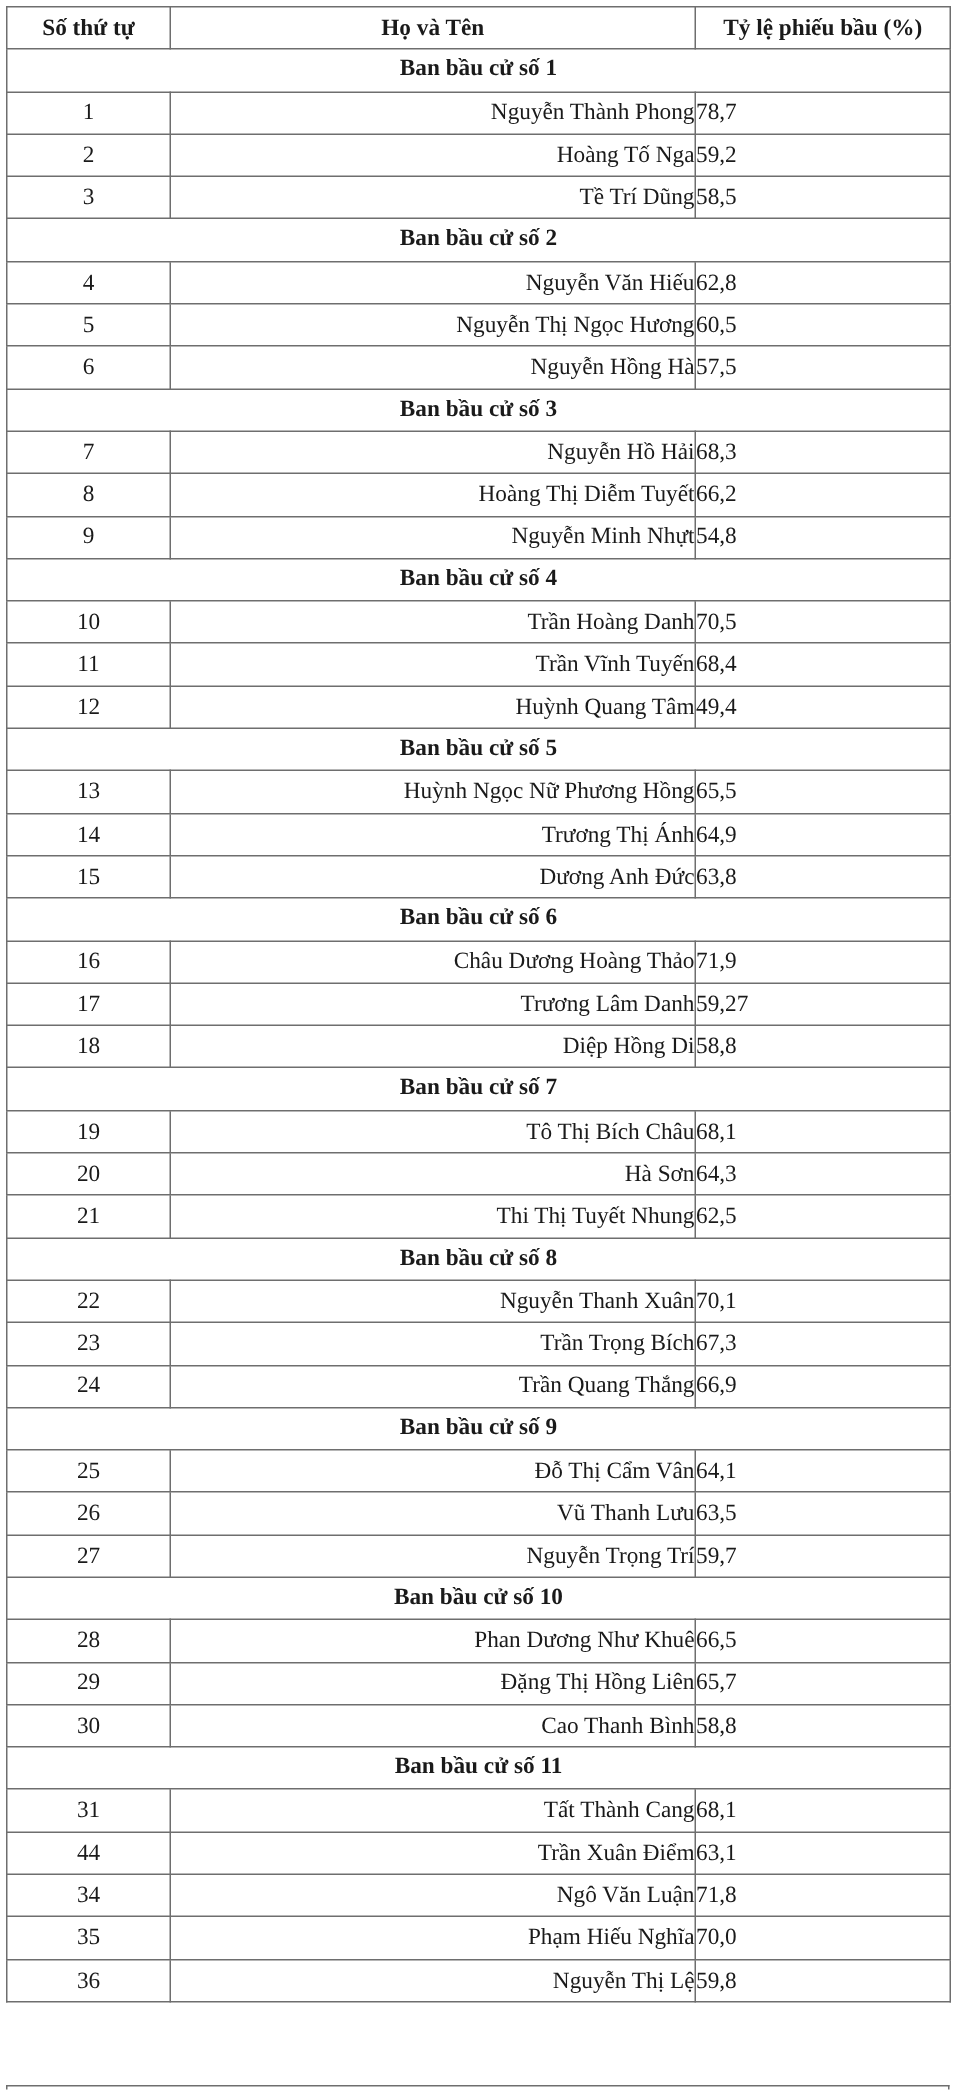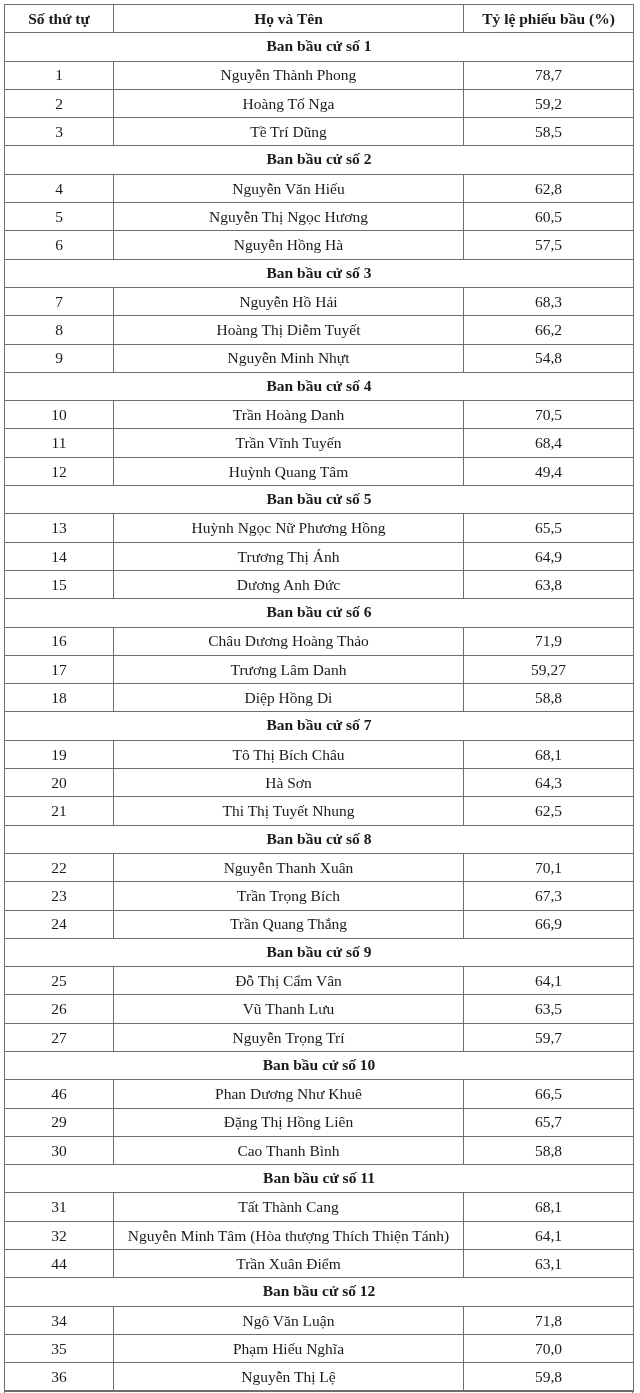--- a/index.html
+++ b/index.html
@@ -37,22 +37,22 @@
   }
   col.c-stt { width: 109px; }
   col.c-name { width: 350px; }
   col.c-pct { width: 170px; }
   th {
     font-weight: bold;
     text-align: center;
     font-size: 15.5px;
   }
   td.stt { text-align: center; }
-  td.name { text-align: center; padding-left: 7px; }
-  td.pct { text-align: center; }
+  td.name { text-align: right; padding-left: 7px; }
+  td.pct { }
   tr.group td {
     text-align: center;
     font-weight: bold;
     padding-top: 0;
     vertical-align: top;
     padding-top: 5px;
     height: 22.3px;
   }
   .tail {
     position: absolute;
@@ -242,21 +242,21 @@
         </tr>
         <tr>
           <td class="stt">27</td>
           <td class="name">Nguyễn Trọng Trí</td>
           <td class="pct">59,7</td>
         </tr>
         <tr class="group">
           <td colspan="3">Ban bầu cử số 10</td>
         </tr>
         <tr>
-          <td class="stt">46</td>
+          <td class="stt">28</td>
           <td class="name">Phan Dương Như Khuê</td>
           <td class="pct">66,5</td>
         </tr>
         <tr>
           <td class="stt">29</td>
           <td class="name">Đặng Thị Hồng Liên</td>
           <td class="pct">65,7</td>
         </tr>
         <tr>
           <td class="stt">30</td>
@@ -265,31 +265,23 @@
         </tr>
         <tr class="group">
           <td colspan="3">Ban bầu cử số 11</td>
         </tr>
         <tr>
           <td class="stt">31</td>
           <td class="name">Tất Thành Cang</td>
           <td class="pct">68,1</td>
         </tr>
         <tr>
-          <td class="stt">32</td>
-          <td class="name">Nguyễn Minh Tâm (Hòa thượng Thích Thiện Tánh)</td>
-          <td class="pct">64,1</td>
-        </tr>
-        <tr>
           <td class="stt">44</td>
           <td class="name">Trần Xuân Điểm</td>
           <td class="pct">63,1</td>
-        </tr>
-        <tr class="group">
-          <td colspan="3">Ban bầu cử số 12</td>
         </tr>
         <tr>
           <td class="stt">34</td>
           <td class="name">Ngô Văn Luận</td>
           <td class="pct">71,8</td>
         </tr>
         <tr>
           <td class="stt">35</td>
           <td class="name">Phạm Hiếu Nghĩa</td>
           <td class="pct">70,0</td>

